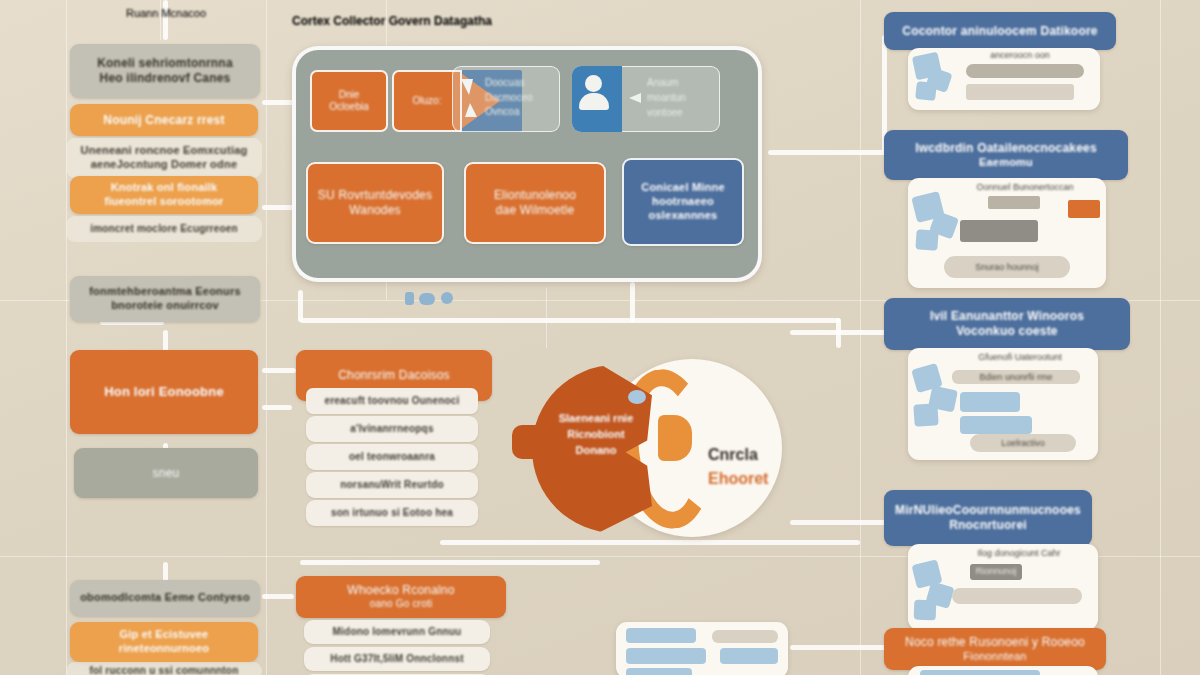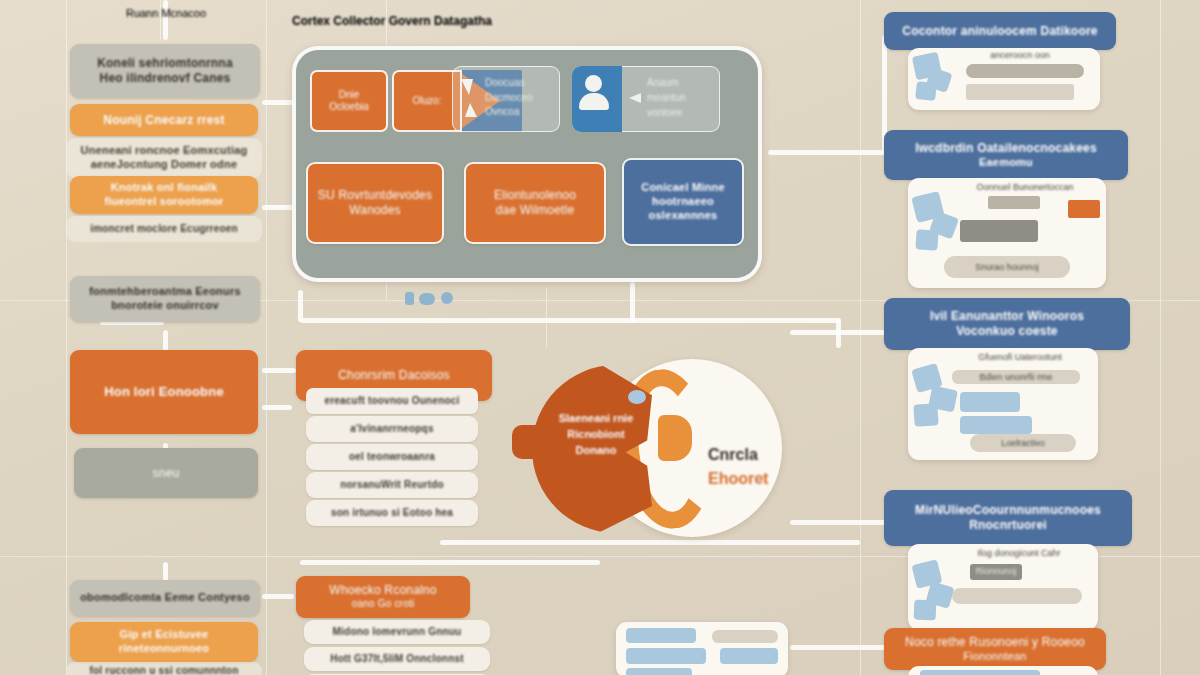--- a/index.html
+++ b/index.html
@@ -344,21 +344,21 @@
     <div class="circ-darkorange"></div>
     <div class="circ-nub"></div>
     <div class="circ-blue-dot"></div>
     <div class="circ-label-left blurtext">Slaeneani rnie Ricnobiont Donano</div>
     <div class="circ-label-right">
       <span class="blurtext">Cnrcla</span><br>
       <span class="blurtext accent">Ehooret</span>
     </div>
   </div>
 
-  <div class="card c-orange" style="left:296px;top:576px;width:174px;height:42px;">
+  <div class="card c-orange" style="left:296px;top:576px;width:210px;height:42px;">
     <div class="t12 blurtext">Whoecko Rconalno</div>
     <div class="t10 blurtext">oano Go croti</div>
   </div>
   <div style="position:absolute;left:304px;top:620px;width:186px;">
     <div class="card c-white" style="position:relative;width:186px;height:24px;margin-bottom:3px;">
       <div class="t10 blurtext bold">Midono lomevrunn Gnnuu</div>
     </div>
     <div class="card c-white" style="position:relative;width:186px;height:24px;margin-bottom:3px;">
       <div class="t10 blurtext bold">Hott G37It,5liM Onnclonnst</div>
     </div>
@@ -413,21 +413,21 @@
     <div class="frag" style="left:6px;top:56px;width:24px;height:22px;transform:rotate(-4deg);"></div>
     <div class="frag" style="left:52px;top:44px;width:60px;height:20px;"></div>
     <div class="frag" style="left:52px;top:68px;width:72px;height:18px;"></div>
     <div class="minilabel blurtext" style="left:46px;top:4px;width:132px;">Gfuenofi Uaterootunt</div>
     <div class="pillbar light" style="left:44px;top:22px;width:128px;height:14px;border-radius:6px;"></div>
     <div class="minilabel blurtext" style="left:44px;top:24px;width:128px;">Bdien unonrfii rme</div>
     <div class="pillbar light" style="left:62px;top:86px;width:106px;height:18px;border-radius:9px;"></div>
     <div class="minilabel blurtext" style="left:62px;top:90px;width:106px;">Loelractivo</div>
   </div>
 
-  <div class="card c-blue" style="left:884px;top:490px;width:248px;height:56px;">
+  <div class="card c-blue" style="left:884px;top:490px;width:208px;height:56px;">
     <div class="t12 blurtext">MirNUlieoCoournnunmucnooes</div>
     <div class="t12 blurtext">Rnocnrtuorei</div>
   </div>
   <div class="detailcard" style="left:908px;top:544px;width:190px;height:86px;">
     <div class="frag" style="left:6px;top:18px;width:26px;height:24px;transform:rotate(-14deg);"></div>
     <div class="frag" style="left:20px;top:40px;width:24px;height:22px;transform:rotate(16deg);"></div>
     <div class="frag" style="left:6px;top:56px;width:22px;height:20px;transform:rotate(2deg);"></div>
     <div class="minilabel blurtext" style="left:46px;top:4px;width:130px;">Ilog donogicunt Cahr</div>
     <div class="pillbar greydark" style="left:62px;top:20px;width:52px;height:16px;border-radius:3px;"></div>
     <div class="minilabel blurtext" style="left:62px;top:22px;width:52px;color:#f0ece4;">Rionnunoj</div>

